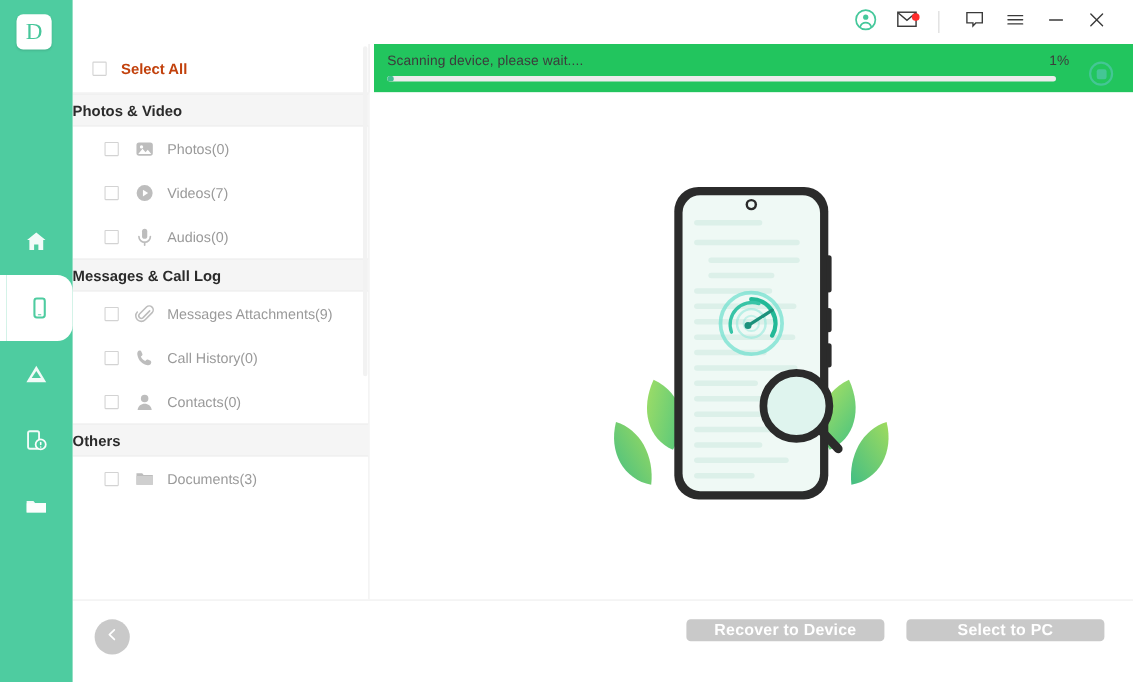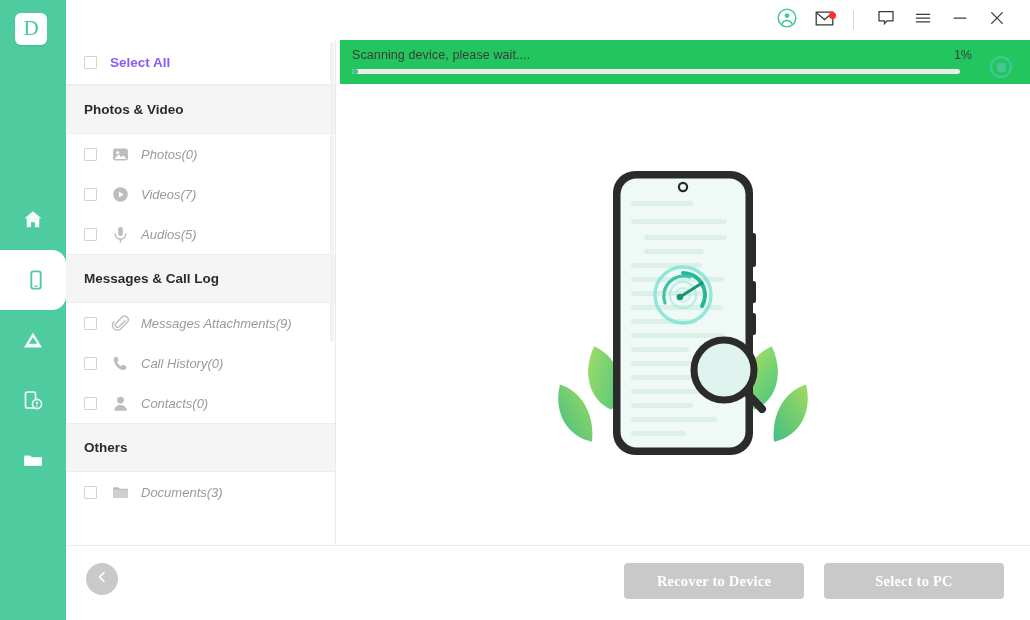--- a/index.html
+++ b/index.html
@@ -190,44 +190,42 @@
     display: flex;
     align-items: center;
     padding-left: 18px;
     border-bottom: 1px solid #EFEFEF;
     box-sizing: border-box;
     cursor: pointer;
   }
   .select-all-row .lbl {
     font-size: 13.5px;
     font-weight: bold;
-    color: #8b5cf6;
+    color: #c2410c;
     margin-left: 13px;
   }
   .section-head {
-    height: 49px;
+    height: 30px;
     background: #F5F5F5;
     display: flex;
     align-items: center;
-    padding-left: 18px;
     box-sizing: border-box;
     font-size: 13.5px;
     font-weight: bold;
     color: #2b2b2b;
     border-bottom: 1px solid #EDEDED;
     border-top: 1px solid #EDEDED;
   }
   .cat-row {
     height: 40px;
     display: flex;
     align-items: center;
-    padding-left: 18px;
-    box-sizing: border-box;
-    cursor: pointer;
-    font-style: italic;
+    padding-left: 29px;
+    box-sizing: border-box;
+    cursor: pointer;
   }
   .cat-row .ico {
     width: 20px; height: 20px;
     margin-left: 13px;
     display: flex;
     align-items: center;
     justify-content: center;
   }
   .cat-row .lbl {
     font-size: 13px;
@@ -283,32 +281,32 @@
     justify-content: center;
     cursor: pointer;
   }
   .action-btns {
     position: absolute;
     right: 26px; top: 17px;
     display: flex;
     gap: 20px;
   }
   .act-btn {
-    height: 36px;
+    height: 20px;
     border-radius: 4px;
     background: #C9C9C9;
     color: #ffffff;
     font-size: 14.5px;
     font-weight: bold;
     display: flex;
     align-items: center;
     justify-content: center;
     cursor: pointer;
     border: none;
-    font-family: Liberation Serif, serif;
+    font-family: Liberation Sans, sans-serif;
     letter-spacing: .2px;
   }
   .act-btn.wide { width: 180px; }
   .act-btn.narrow { width: 180px; }
 
   .bottom-strip {
     position: absolute;
     left: 0; top: 613px;
     width: 1030px; height: 7px;
     background: #ffffff;
@@ -470,21 +468,21 @@
         </div>
         <div class="cat-row">
           <span class="cbx"></span>
           <span class="ico">
             <svg width="19" height="19" viewBox="0 0 24 24">
               <rect x="9" y="2.4" width="6" height="11.6" rx="3" fill="#BDBDBD"></rect>
               <path d="M5.4 11.4a6.6 6.6 0 0 0 13.2 0" stroke="#BDBDBD" stroke-width="1.9" fill="none" stroke-linecap="round"></path>
               <path d="M12 18v3.4" stroke="#BDBDBD" stroke-width="1.9" stroke-linecap="round"></path>
             </svg>
           </span>
-          <span class="lbl">Audios(5)</span>
+          <span class="lbl">Audios(0)</span>
         </div>
         <div class="section-head">Messages &amp; Call Log</div>
         <div class="cat-row">
           <span class="cbx"></span>
           <span class="ico">
             <svg width="19" height="19" viewBox="0 0 24 24" fill="none">
               <path d="M17.8 8.4l-7.6 7.7a2.9 2.9 0 0 1-4.1-4.1l8-8.1a4.6 4.6 0 0 1 6.5 6.5l-8 8.1a6.3 6.3 0 0 1-9-8.9" stroke="#BDBDBD" stroke-width="1.8" stroke-linecap="round"></path>
             </svg>
           </span>
           <span class="lbl">Messages Attachments(9)</span>

